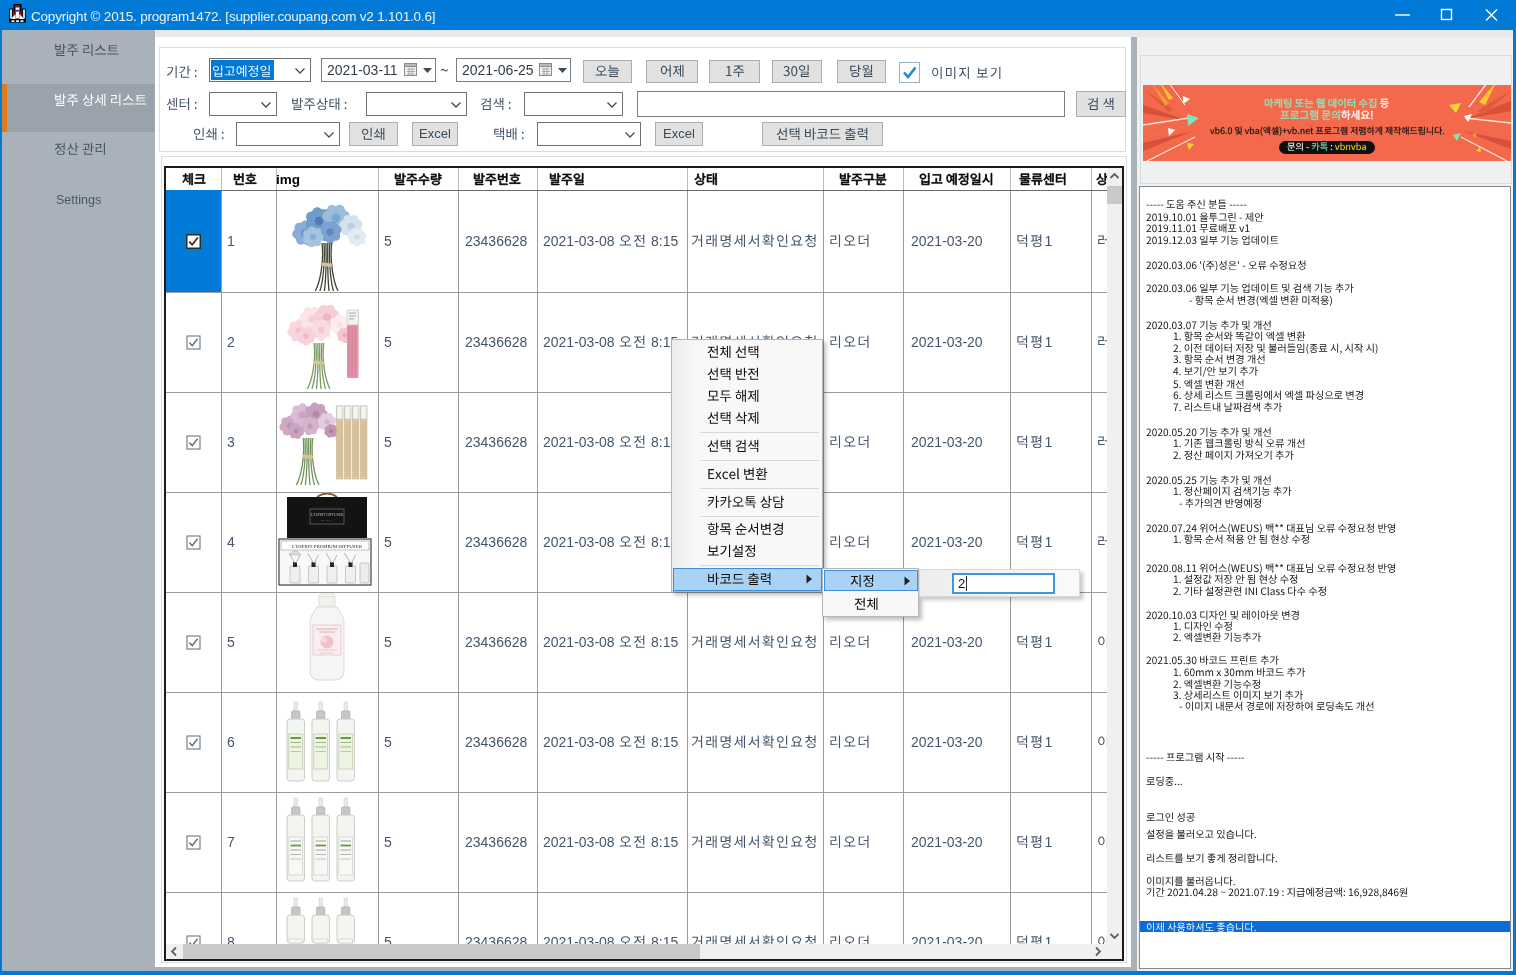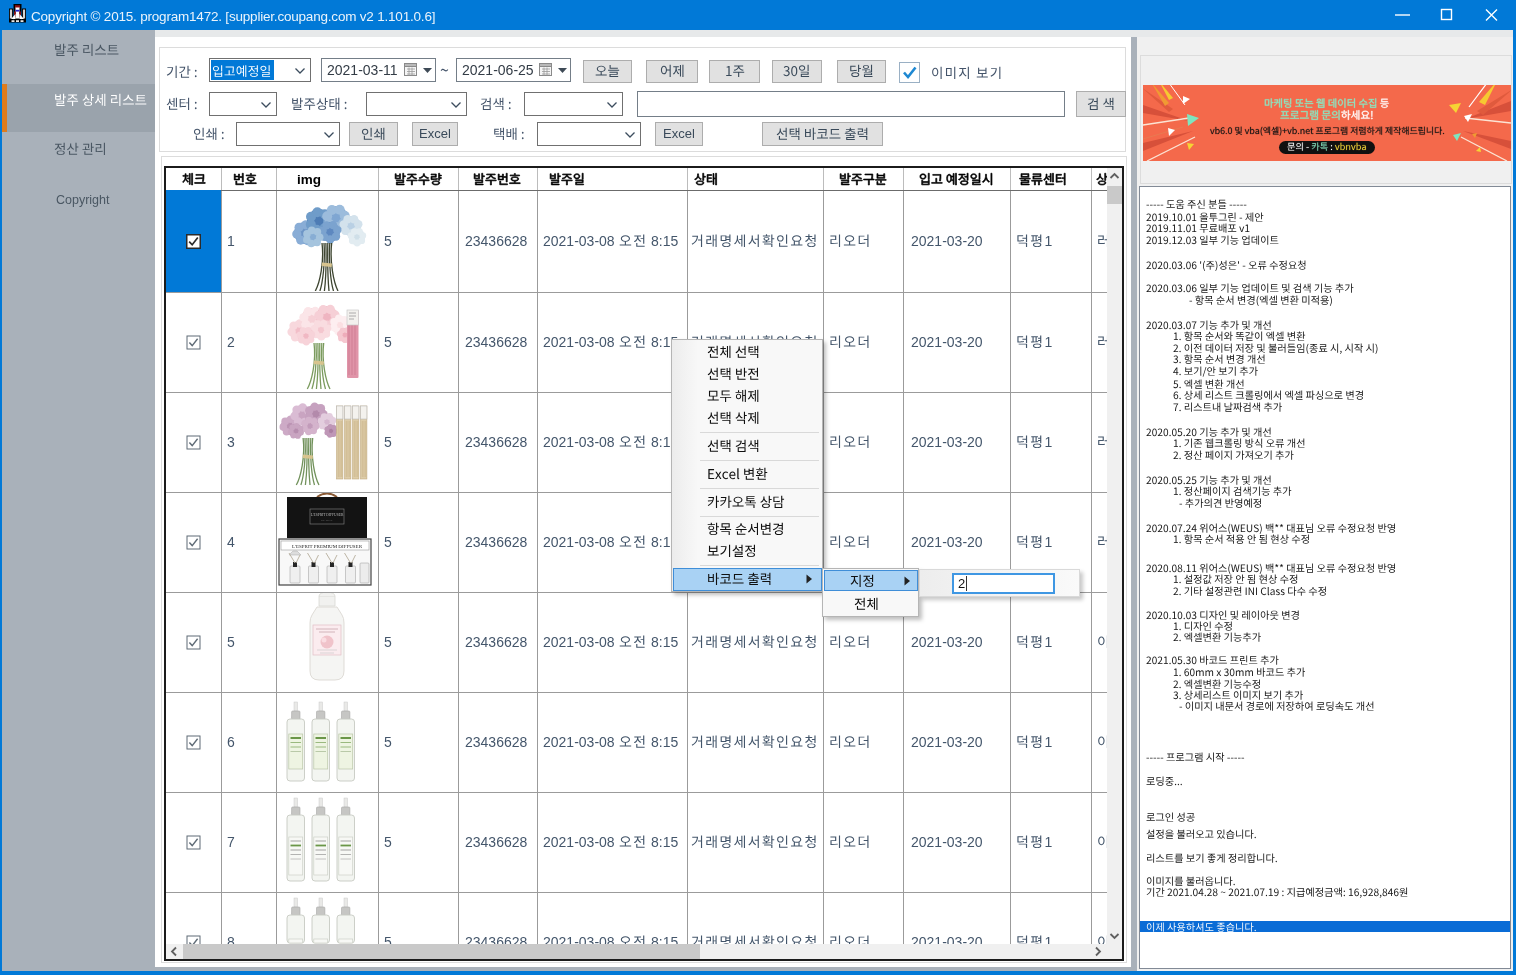--- a/index.html
+++ b/index.html
@@ -72,21 +72,21 @@
 <svg class="kt" style="left:53.6px;top:154.0px">
     <g transform="scale(0.013500,-0.013500)">
       <g fill="#4a5763">
         <use href="#uC815" x="0"></use>
         <use href="#uC0B0" x="920"></use>
         <use href="#uAD00" x="2064"></use>
         <use href="#uB9AC" x="2984"></use>
       </g>
     </g>
   </svg>
-<div class="txt" style="left:56px;top:193px;font-size:12.5px;color:#4a5763">Copyright</div>
+<div class="txt" style="left:56px;top:193px;font-size:12.5px;color:#4a5763">Settings</div>
 <div class="a" style="left:155px;top:30px;width:1358px;height:7px;background:#e7e9ea"></div>
 <div class="a" style="left:155px;top:37px;width:976px;height:930px;background:#fff"></div>
 <div class="a" style="left:159px;top:47px;width:967px;height:105px;border:1px solid #dcdcdc"></div>
 <div class="a" style="left:161px;top:156px;width:966px;height:807px;border:1px solid #dcdcdc"></div>
 <svg class="kt" style="left:166.0px;top:76.5px">
     <g transform="scale(0.013500,-0.013500)">
       <g fill="#44546a">
         <use href="#uAE30" x="0"></use>
         <use href="#uAC04" x="920"></use>
         <use href="#u003A" x="2064"></use>
@@ -335,21 +335,21 @@
     </g>
   </svg>
 <svg class="kt" style="left:233.0px;top:183.5px">
     <g transform="scale(0.013000,-0.013000)">
       <g fill="#000" stroke="#000" stroke-width="52">
         <use href="#uBC88" x="0"></use>
         <use href="#uD638" x="920"></use>
       </g>
     </g>
   </svg>
-<div class="txt" style="left:297px;top:172px;font-size:13.5px;font-weight:bold;color:#000">img</div>
+<div class="txt" style="left:276px;top:172px;font-size:13.5px;font-weight:bold;color:#000">img</div>
 <svg class="kt" style="left:394.1px;top:183.5px">
     <g transform="scale(0.013000,-0.013000)">
       <g fill="#000" stroke="#000" stroke-width="52">
         <use href="#uBC1C" x="0"></use>
         <use href="#uC8FC" x="920"></use>
         <use href="#uC218" x="1840"></use>
         <use href="#uB7C9" x="2760"></use>
       </g>
     </g>
   </svg>

